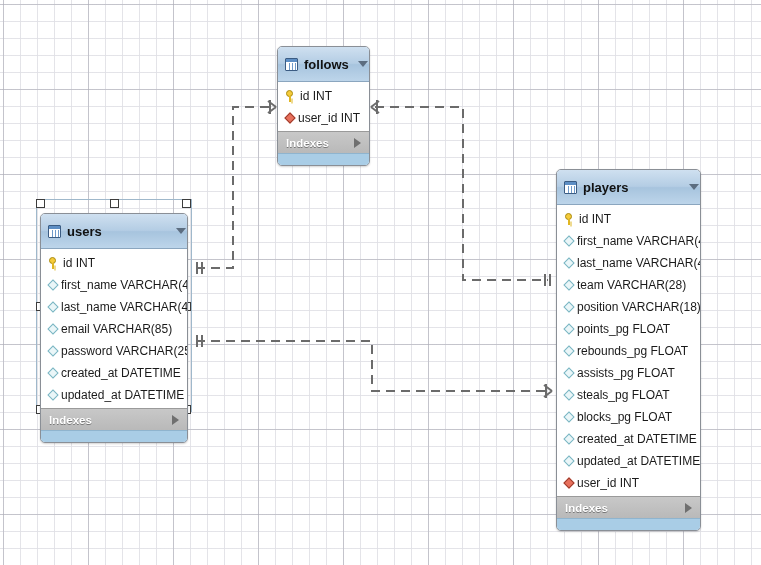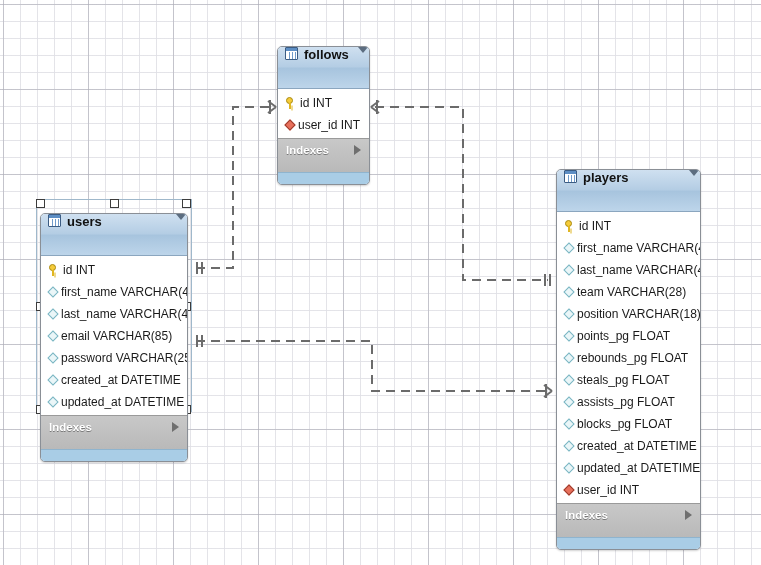--- a/index.html
+++ b/index.html
@@ -47,23 +47,24 @@
     box-sizing: border-box;
     background: #ffffff;
     border: 1px solid #8a8f96;
     border-radius: 5px;
     box-shadow: 0 1px 2px rgba(0,0,0,0.18);
     overflow: hidden;
   }
 
   .tbl-header {
     position: relative;
-    height: 42px;
+    height: 35px;
     box-sizing: border-box;
     display: flex;
+    align-items: center;
     padding: 0 1px 0 7px;
     background: linear-gradient(to bottom, #cfe0f0 0%, #b4cde4 48%, #a7c4de 52%, #bdd5ea 100%);
     border-bottom: 1px solid #8ba6bf;
   }
   .tbl-title {
     font-size: 13px;
     font-weight: bold;
     color: #111111;
     margin-left: 6px;
     white-space: nowrap;
@@ -159,21 +160,21 @@
     width: 8px; height: 8px;
     background: #e8705c;
     border: 1px solid #9c3a2a;
     margin-left: 1px;
   }
 
   .tbl-footer {
     display: flex;
     align-items: center;
     height: 21px;
-    padding: 0 8px 12px 8px;
+    padding: 0 8px 0 8px;
     background: linear-gradient(to bottom, #c8c8c8 0%, #b9b9b9 100%);
     border-top: 1px solid #9a9a9a;
     font-size: 11.5px;
     font-weight: bold;
     color: #ffffff;
     text-shadow: 0 1px 0 rgba(90,90,90,0.7);
   }
   .foot-arrow {
     margin-left: auto;
     width: 0; height: 0;
@@ -344,25 +345,25 @@
       <div class="col-row">
         <span class="ico-dia plain"></span>
         <span class="col-label">points_pg FLOAT</span>
       </div>
       <div class="col-row">
         <span class="ico-dia plain"></span>
         <span class="col-label">rebounds_pg FLOAT</span>
       </div>
       <div class="col-row">
         <span class="ico-dia plain"></span>
+        <span class="col-label">assists_pg FLOAT</span>
+      </div>
+      <div class="col-row">
+        <span class="ico-dia plain"></span>
         <span class="col-label">steals_pg FLOAT</span>
-      </div>
-      <div class="col-row">
-        <span class="ico-dia plain"></span>
-        <span class="col-label">assists_pg FLOAT</span>
       </div>
       <div class="col-row">
         <span class="ico-dia plain"></span>
         <span class="col-label">blocks_pg FLOAT</span>
       </div>
       <div class="col-row">
         <span class="ico-dia plain"></span>
         <span class="col-label">created_at DATETIME</span>
       </div>
       <div class="col-row">

